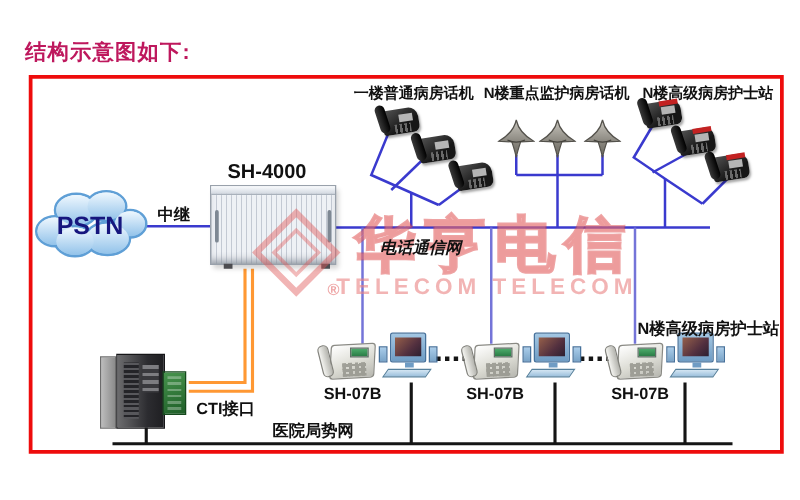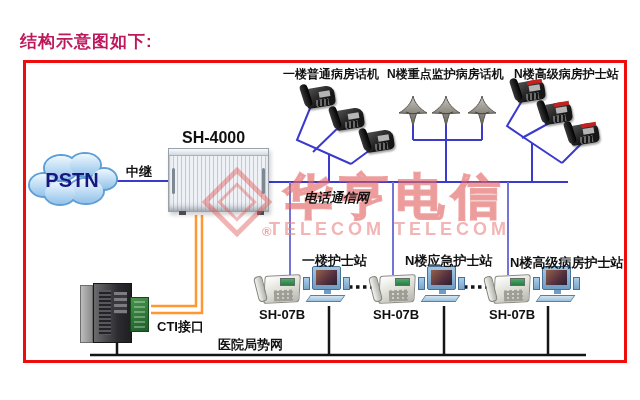--- a/index.html
+++ b/index.html
@@ -251,22 +251,20 @@
 
   <div class="abs lbl lbl-13" style="left:304px; top:189px;font-style:italic;">电话通信网</div>
 
   <div class="abs wm wm-logo">
       <div class="inner"></div>
     </div>
   <div class="abs wm wm-reg">®</div>
   <div class="abs wm wm-cn">华亨电信</div>
   <div class="abs wm wm-en">TELECOM TELECOM</div>
 
-  <div class="abs lbl lbl-13" style="left:302px; top:252px;">一楼护士站</div>
-  <div class="abs lbl lbl-13" style="left:405px; top:252px;">N楼应急护士站</div>
   <div class="abs lbl lbl-13" style="left:510px; top:254px;text-align:right;">N楼高级病房护士站</div>
 
   <div class="abs sphone" style="left:255px; top:272px;">
       <div class="body"></div>
       <div class="scr"></div>
       <div class="keys"></div>
       <div class="hs"></div>
     </div>
   <div class="abs pc" style="left:303px; top:266px;">
       <div class="mon">

